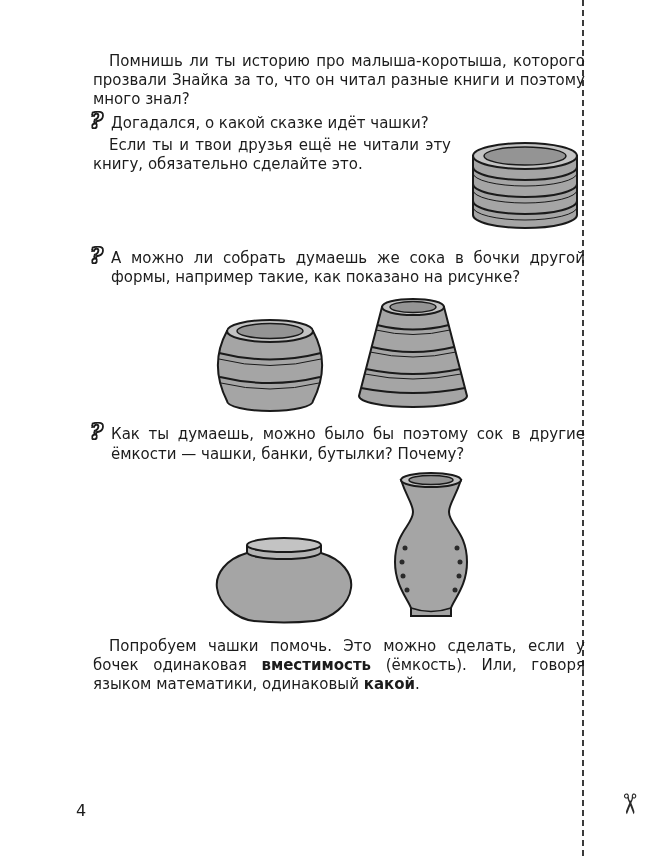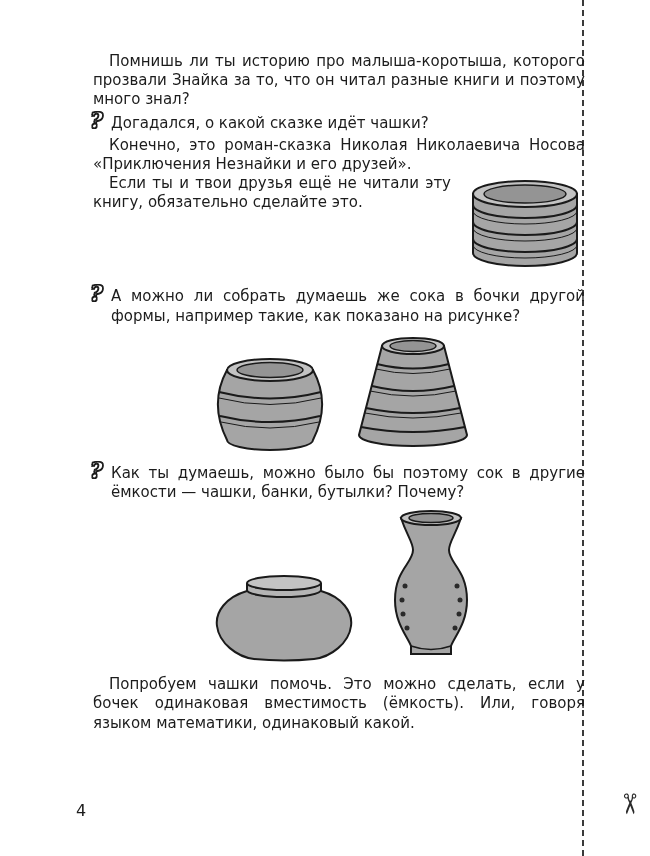--- a/index.html
+++ b/index.html
@@ -33,42 +33,41 @@
     position:absolute; left:-3px; top:-5px;
     font-family:"DejaVu Serif", serif; font-style:italic; font-weight:bold;
     font-size:22px; color:#ffffff; line-height:1;
     -webkit-text-stroke:1.2px #1a1a1a;
     text-shadow:-1px -1px 0 #1a1a1a, 1px -1px 0 #1a1a1a, -1px 1px 0 #1a1a1a, 1px 1px 0 #1a1a1a;
   }
   .fig-float { float:right; margin:2px 0 8px 14px; }
   .fig-row { display:flex; align-items:flex-end; }
   .fig1 { padding-left:118px; gap:20px; margin:6px 0 10px 0; }
   .fig2 { padding-left:116px; gap:24px; margin:6px 0 12px 0; }
-  strong { font-weight:normal; }
+  strong { font-weight:bold; }
 </style>
 </head>
 <body>
 
 <div class="page">
 
   <div class="cut-line"></div>
   <div class="scissors">✂</div>
   <div class="page-number">4</div>
 
   <div class="content">
 
     <p class="para indent">Помнишь ли ты историю про малыша-коротыша, кото­рого прозвали Знайка за то, что он читал разные книги и поэтому много знал?</p>
 
 
     <div class="question">
       <span class="q-icon">?</span>
       <p class="para">Догадался, о какой сказке идёт чашки?</p>
     </div>
 
-    <p class="para indent">Конечно, это роман-сказка Николая Николаевича Носо­ва «Приключения Незнайки и его друзей».</p>
 
     <div class="fig-float">
       <svg width="120" height="98" viewBox="0 0 120 98">
         <path d="M8 18 L8 77 A52 13 0 0 0 112 77 L112 18 Z" fill="#a5a5a5" stroke="#1a1a1a" stroke-width="2"></path>
         <path d="M8 29 A52 13 0 0 0 112 29" fill="none" stroke="#1a1a1a" stroke-width="2"></path>
         <path d="M8 35 A52 13 0 0 0 112 35" fill="none" stroke="#1a1a1a" stroke-width="1"></path>
         <path d="M8 46 A52 13 0 0 0 112 46" fill="none" stroke="#1a1a1a" stroke-width="2"></path>
         <path d="M8 52 A52 13 0 0 0 112 52" fill="none" stroke="#1a1a1a" stroke-width="1"></path>
         <path d="M8 63 A52 13 0 0 0 112 63" fill="none" stroke="#1a1a1a" stroke-width="2"></path>
         <path d="M8 69 A52 13 0 0 0 112 69" fill="none" stroke="#1a1a1a" stroke-width="1"></path>

